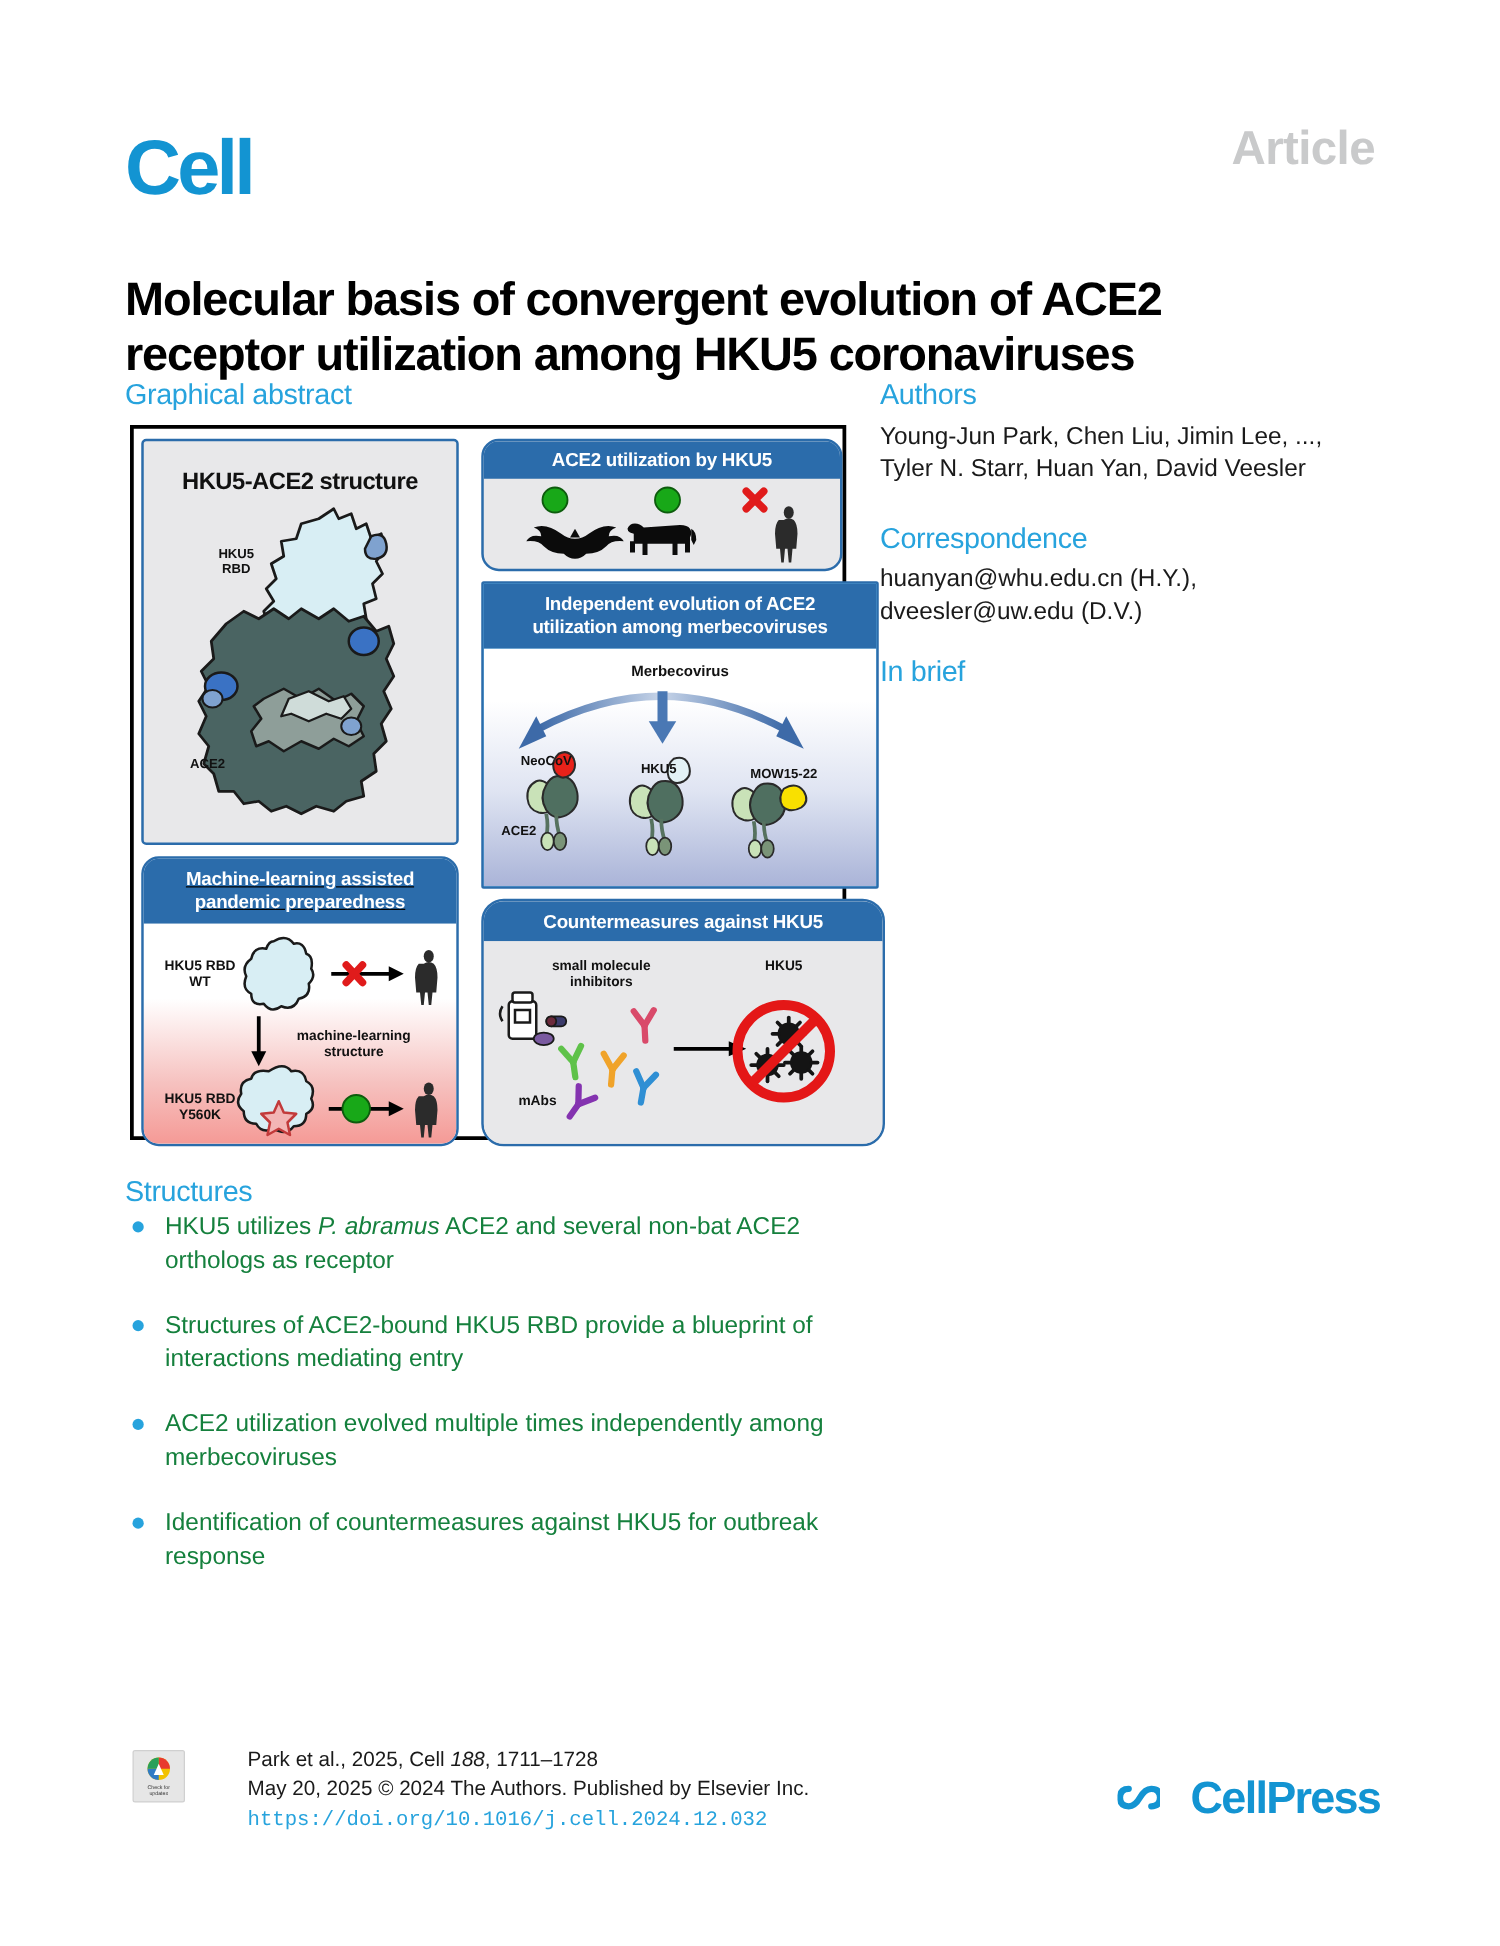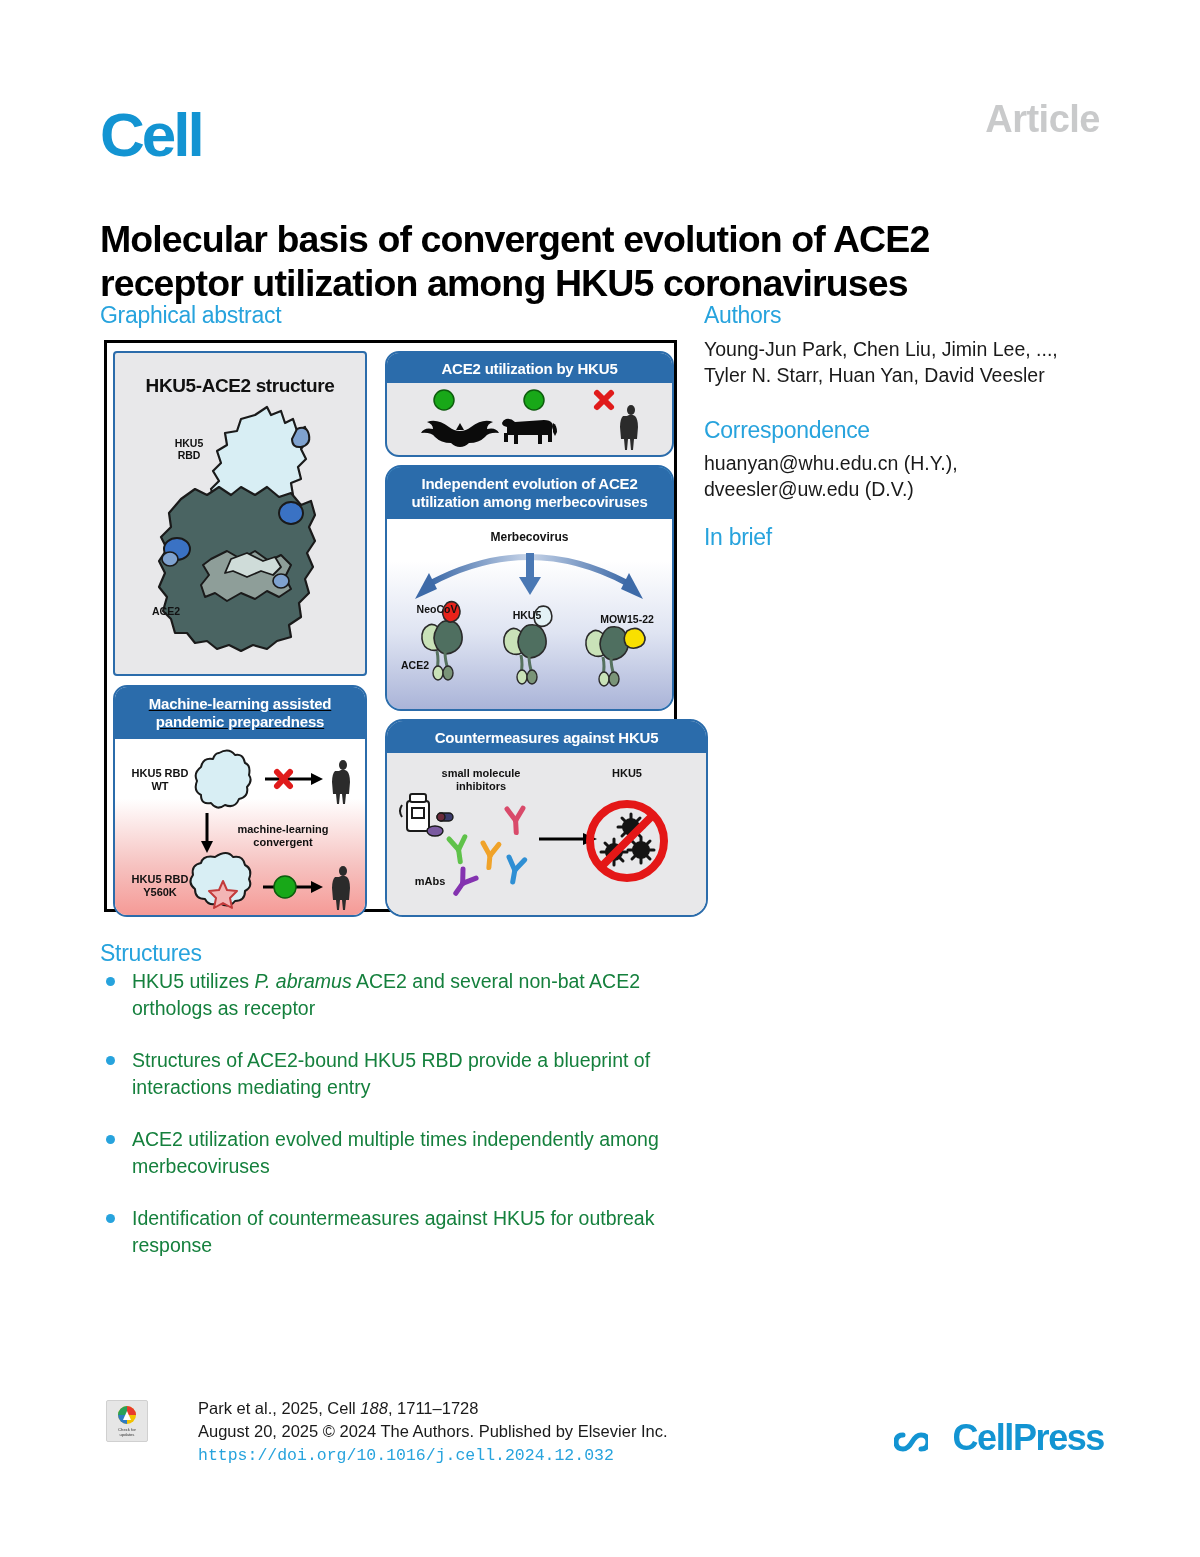--- a/index.html
+++ b/index.html
@@ -87,22 +87,22 @@
 
   
   #panel-util {
     left: 272px; top: 2px; width: 289px; height: 106px;
     background: #e8e8ea; border: 2.5px solid #2b6cab; border-radius: 14px;
   }
   #panel-util .panel-hdr { height: 30px; font-size: 15px; }
 
   
   #panel-evol {
-    left: 272px; top: 116px; width: 289px; height: 246px;
-    background: #7dd3fc; border: 2.5px solid #2b6cab; border-radius: 16px;
+    left: 272px; top: 116px; width: 318px; height: 246px;
+    background: #7dd3fc; border: 2.5px solid #2b6cab; border-radius: 2px;
   }
   #panel-evol .panel-hdr { height: 52px; font-size: 15px; line-height: 1.18; flex-direction: column; }
   #panel-evol .panel-body {
     height: 190px;
     background: linear-gradient(to bottom, #ffffff 0%, #ffffff 22%, #dfe4f2 60%, #aab4d8 100%);
     padding-left: 42px;
   }
 
   
   #panel-ml {
@@ -140,21 +140,21 @@
     width: 42px; height: 42px; background: #e6e6e6;
     border: 1px solid #d0d0d0; border-radius: 2px;
   }
   #footer-citation {
     position: absolute; left: 198px; top: 1397px; width: 560px;
     font-size: 16.5px; line-height: 1.42; color: #1a1a1a;
   }
   #footer-citation .doi { color: #27a3dd; font-family: Liberation Mono, monospace; }
   .cellpress {
     position: absolute; right: 96px; top: 1417px;
-    display: flex; align-items: flex-end; gap: 24px;
+    display: flex; align-items: center; gap: 24px;
   }
   .cellpress-word {
     font-weight: bold; font-size: 36px; color: #1394d2; letter-spacing: -1.4px;
   }
   .ital { font-style: italic; }
 </style>
 </head>
 <body>
 
 <div class="page">
@@ -321,21 +321,21 @@
               <ellipse cx="228" cy="132" rx="4" ry="5"></ellipse>
               <path d="M224 138 q4 -3 8 0 q3 3 3 11 l-1 12 l-3 0 l-1 10 l-2 0 l-1 -10 l-2 0 l-1 10 l-2 0 l-1 -10 l-3 0 l-1 -12 q0 -8 3 -11 Z"></path>
             </g>
           </svg>
           <div class="lbl" style="left:8px; top:28px; width:74px; font-size:11px;">
             <span style="white-space:pre-line">HKU5 RBD
 WT</span>
           </div>
           <div class="lbl" style="left:108px; top:84px; width:120px; font-size:11px;">
             <span>machine-learning</span><br>
-            <span>convergent</span>
+            <span>structure</span>
           </div>
           <div class="lbl" style="left:6px; top:134px; width:78px; font-size:11px;">
             <span style="white-space:pre-line">HKU5 RBD
 Y560K</span>
           </div>
         </div>
       </div>
 
       <div class="panel" id="panel-counter">
         <div class="panel-hdr">Countermeasures against HKU5</div>
@@ -464,21 +464,21 @@
       <path d="M16 19 l4 -9 l4 9 Z" fill="#ffffff"></path>
       <text x="20" y="30" font-size="4.2" text-anchor="middle" fill="#333" font-family="'Liberation Sans',sans-serif">Check for</text>
       <text x="20" y="35" font-size="4.2" text-anchor="middle" fill="#333" font-family="'Liberation Sans',sans-serif">updates</text>
     </svg>
   </div>
 
   <div id="footer-citation">
     <div>
       <span>Park et al., 2025, Cell </span><span class="ital">188</span><span>, 1711–1728</span>
     </div>
-    <div>August 20, 2025 © 2024 The Authors. Published by Elsevier Inc.</div>
+    <div>May 20, 2025 © 2024 The Authors. Published by Elsevier Inc.</div>
     <div class="doi">https://doi.org/10.1016/j.cell.2024.12.032</div>
   </div>
 
   <div class="cellpress">
     <svg width="34" height="34" viewBox="0 0 34 34">
       <path d="M9 10 q-7 0 -7 7 q0 7 7 7 q5 0 9 -7 q4 -7 9 -7 q7 0 7 7 q0 7 -7 7" fill="none" stroke="#1394d2" stroke-width="5" stroke-linecap="round"></path>
     </svg>
     <span class="cellpress-word">CellPress</span>
   </div>
 

